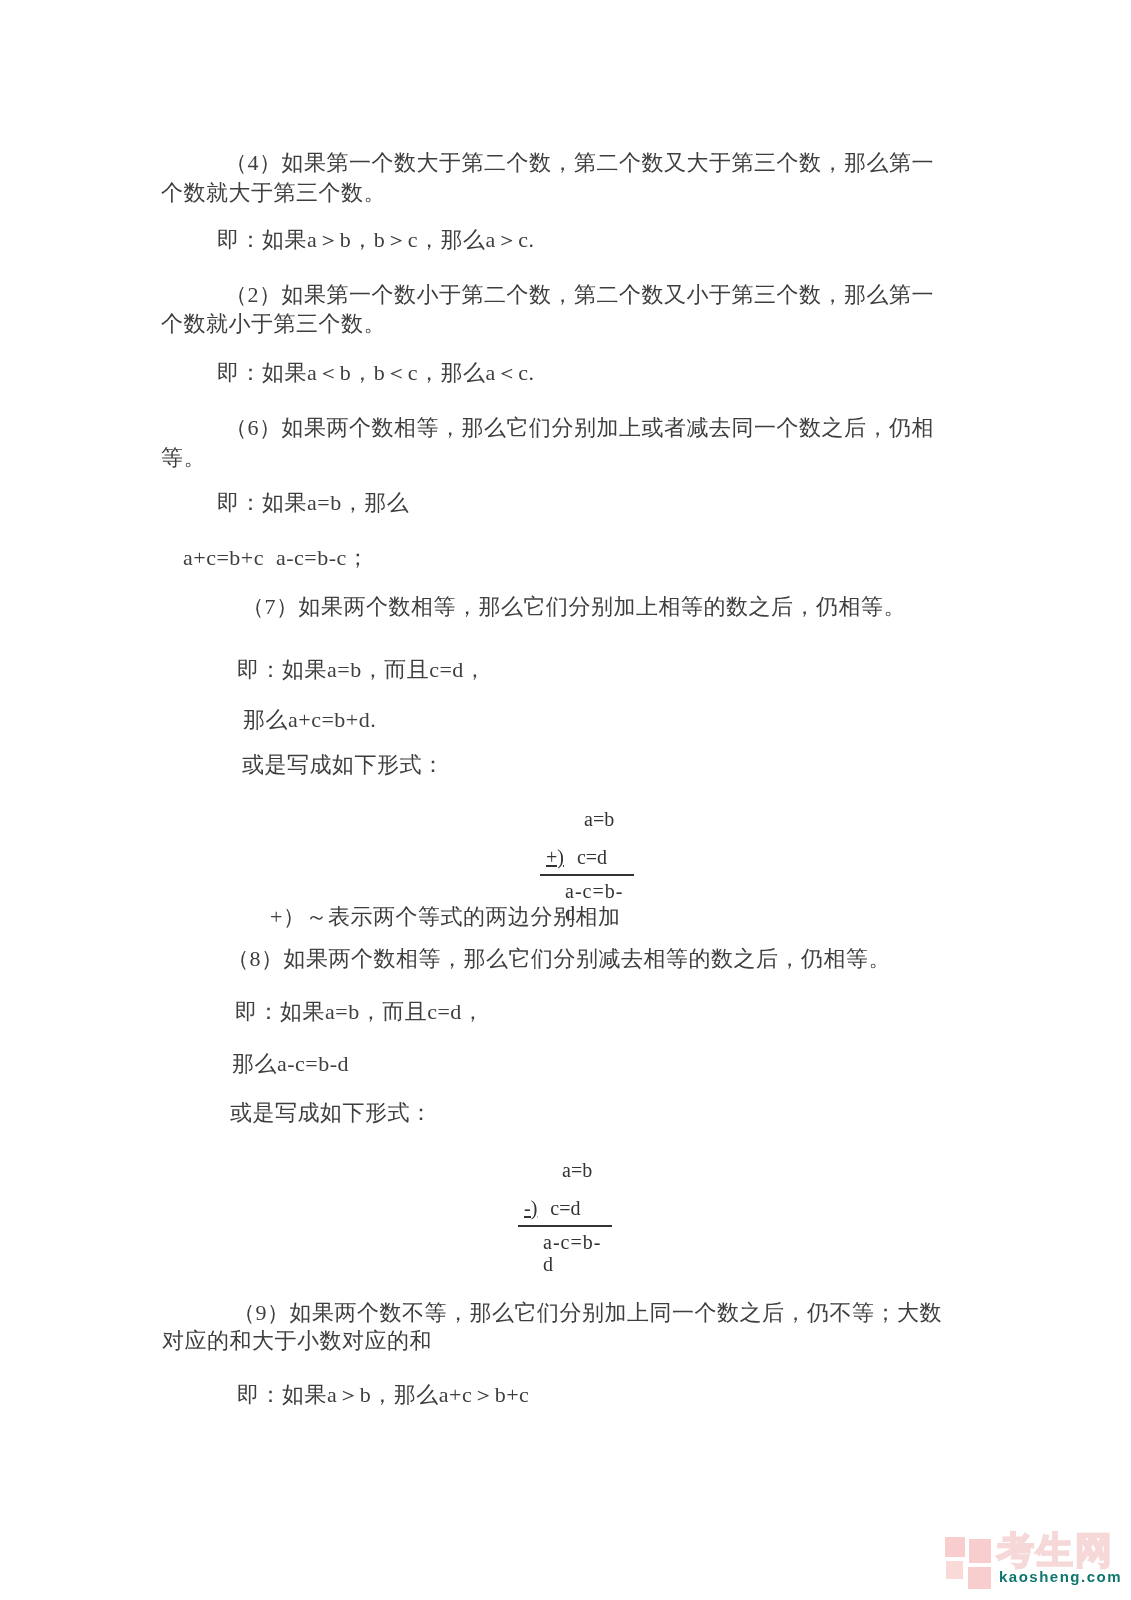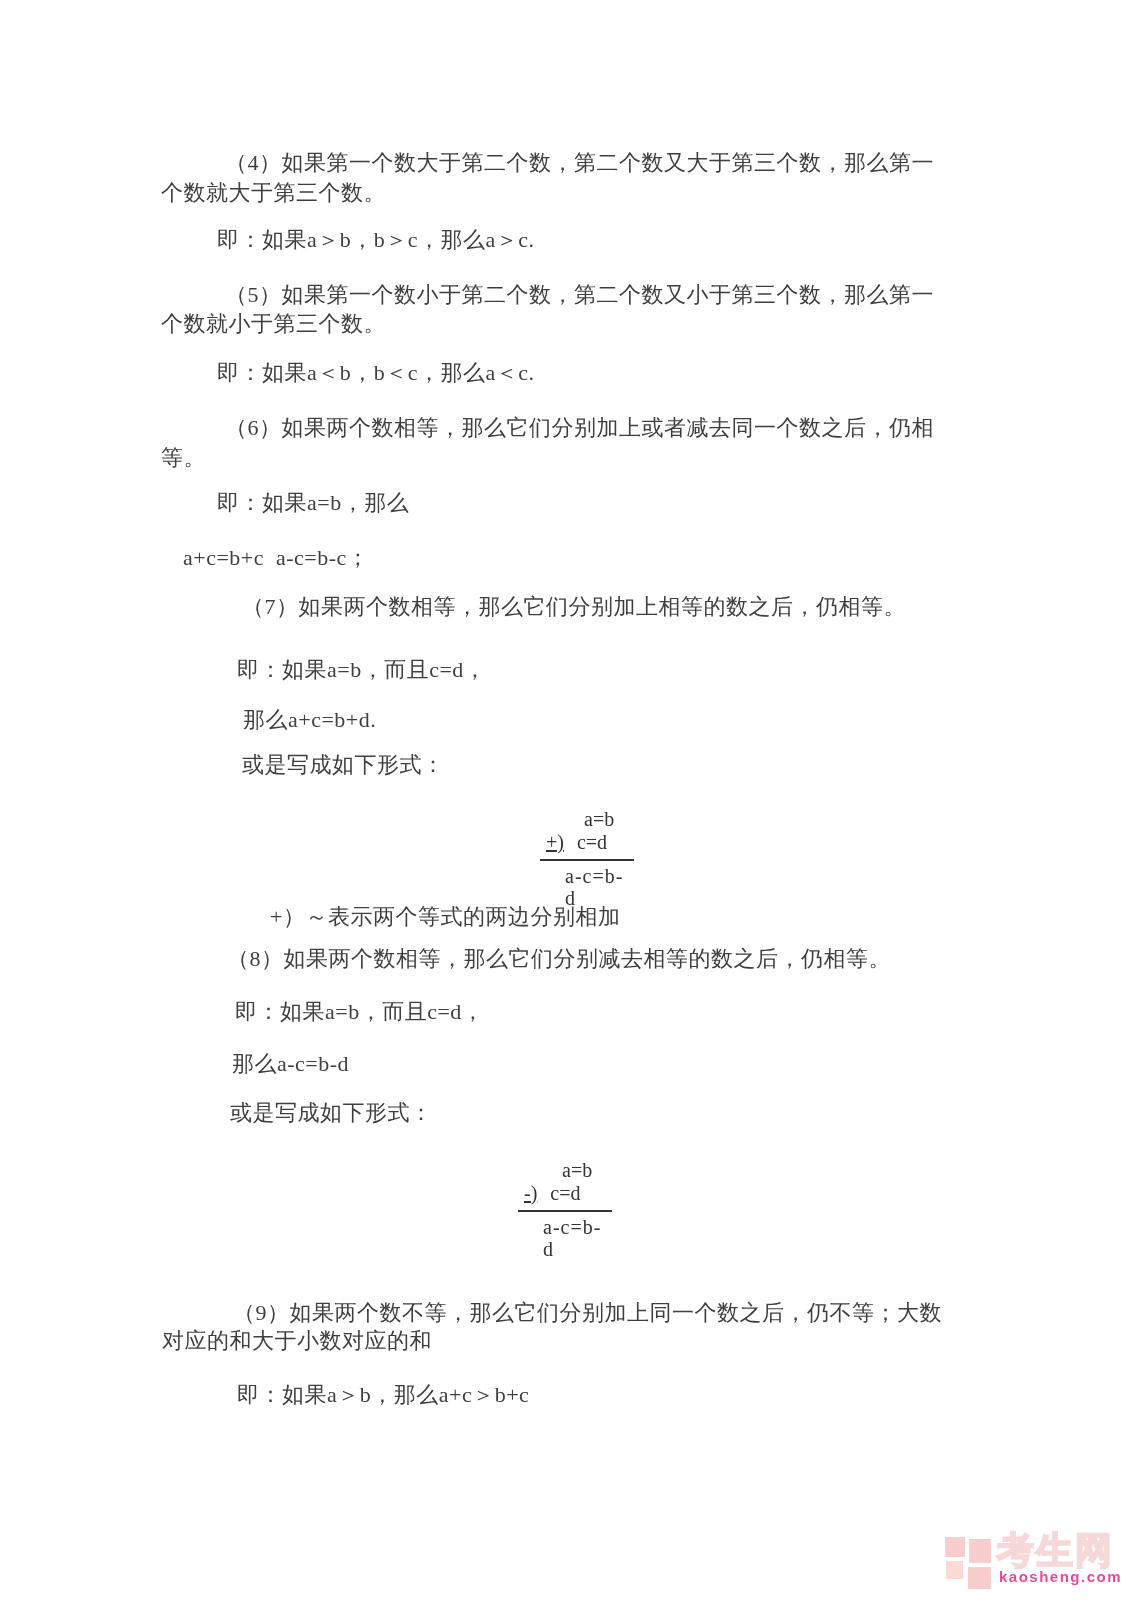--- a/index.html
+++ b/index.html
@@ -52,21 +52,21 @@
     position: absolute;
     width: 94px;
     font-size: 20px;
     line-height: 22px;
     color: #333333;
     font-family: "Liberation Serif", "DejaVu Serif", serif;
   }
   #eq-add { left: 540px; top: 808px; }
   #eq-sub { left: 518px; top: 1159px; }
   .eq-top    { padding-left: 44px; }
-  .eq-mid    { margin-top: 1px; padding-bottom: 6px;
+  .eq-mid    { margin-top: 16px; padding-bottom: 6px;
                border-bottom: 2px solid #333333; }
   .eq-op     { display: inline-block; margin-left: 6px; margin-right: 13px;
                text-decoration: underline; }
   .eq-result { padding-left: 25px; padding-top: 4px; letter-spacing: 1px; }
 
   
   .watermark {
     position: absolute;
     left: 941px; top: 1532px;
     width: 190px; height: 68px;
@@ -83,34 +83,34 @@
     letter-spacing: 2px;
     color: #1d4ed8;
     -webkit-text-stroke: 2px #f6d8d8;
     font-family: "Liberation Sans", "DejaVu Sans", sans-serif;
     white-space: nowrap;
   }
   .wm-url {
     position: absolute; left: 58px; top: 37px;
     font-size: 15px; line-height: 16px; font-weight: bold;
     letter-spacing: 1.5px;
-    color: #ec4899;
+    color: #0f766e;
     font-family: "Liberation Sans", "DejaVu Sans", sans-serif;
     white-space: nowrap;
   }
 </style>
 </head>
 <body>
 
 <div id="page">
 
   <div class="ln" id="l0">（4）如果第一个数大于第二个数，第二个数又大于第三个数，那么第一</div>
   <div class="ln" id="l1">个数就大于第三个数。</div>
   <div class="ln" id="l2">即：如果a＞b，b＞c，那么a＞c.</div>
-  <div class="ln" id="l3">（5）如果第一个数小于第二个数，第二个数又小于第三个数，那么第一</div>
+  <div class="ln" id="l3">（2）如果第一个数小于第二个数，第二个数又小于第三个数，那么第一</div>
   <div class="ln" id="l4">个数就小于第三个数。</div>
   <div class="ln" id="l5">即：如果a＜b，b＜c，那么a＜c.</div>
   <div class="ln" id="l6">（6）如果两个数相等，那么它们分别加上或者减去同一个数之后，仍相</div>
   <div class="ln" id="l7">等。</div>
   <div class="ln" id="l8">即：如果a=b，那么</div>
   <div class="ln" id="l9">a+c=b+c&nbsp;&nbsp;a-c=b-c；</div>
   <div class="ln" id="l10">（7）如果两个数相等，那么它们分别加上相等的数之后，仍相等。</div>
   <div class="ln" id="l11">即：如果a=b，而且c=d，</div>
   <div class="ln" id="l12">那么a+c=b+d.</div>
   <div class="ln" id="l13">或是写成如下形式：</div>

